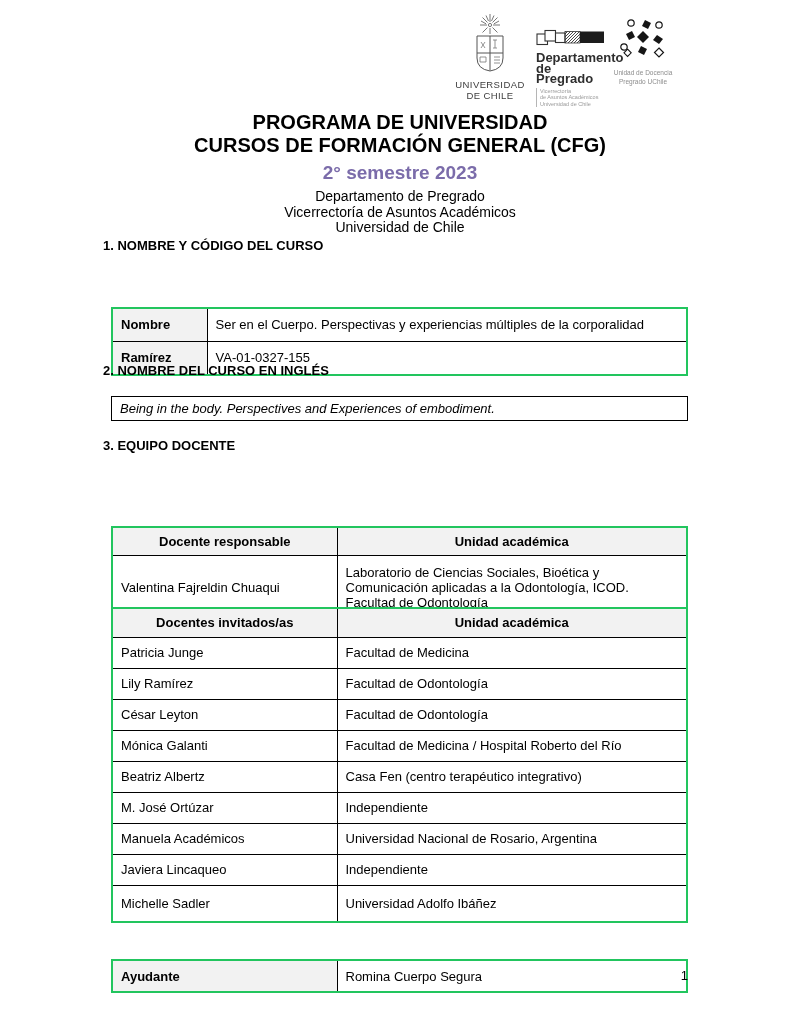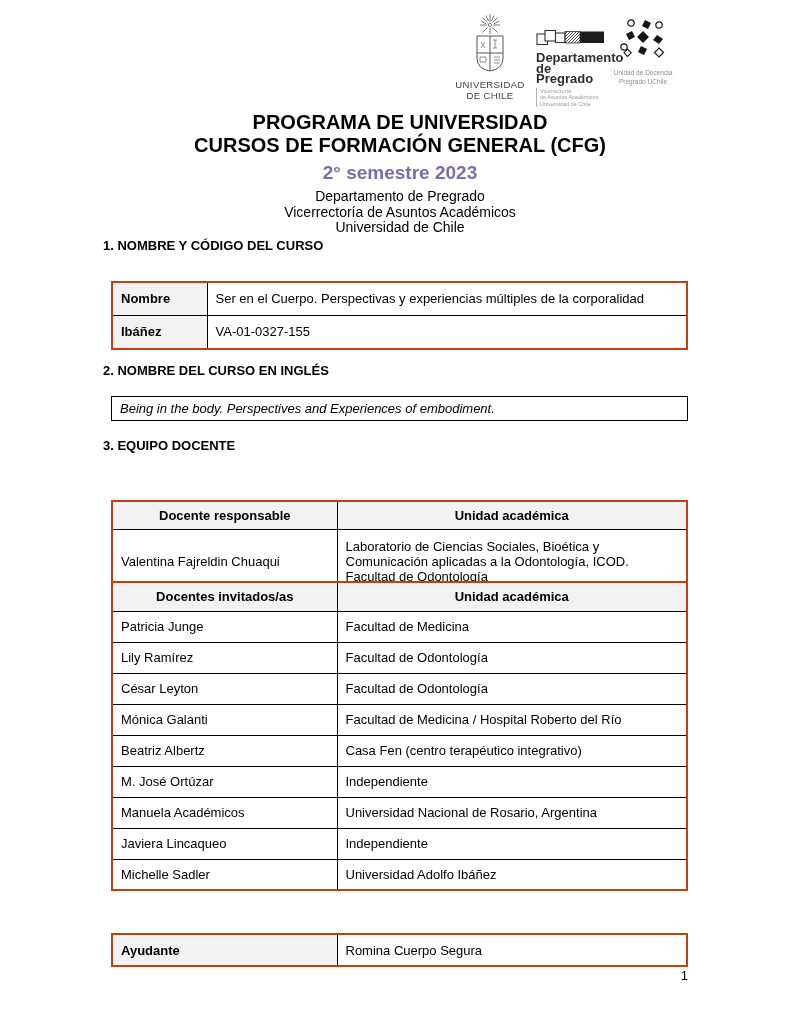--- a/index.html
+++ b/index.html
@@ -24,21 +24,21 @@
   
   .title-block{position:absolute;left:0;top:111px;width:100%;text-align:center;}
   .t-main{font-size:20px;font-weight:bold;line-height:23px;}
   .t-sem{font-size:19px;font-weight:bold;line-height:21px;margin-top:5px;}
   .t-sub{font-size:14px;line-height:15.5px;}
   .t-sub-group{margin-top:6px;}
   
   .sec-heading{position:absolute;left:103px;font-size:13px;font-weight:bold;}
   .tbl{position:absolute;left:111px;width:577px;border-collapse:collapse;font-size:13px;table-layout:fixed;}
   .tbl td,.tbl th{border:1px solid #000;padding:0 8px;vertical-align:middle;overflow:hidden;}
-  .tbl{border:2px solid #c2410c;}
+  .tbl{border:2px solid #22c55e;margin-top:26px;}
   .tbl th{background:#f2f2f2;font-weight:bold;text-align:center;}
   .label-cell{background:#f2f2f2;font-weight:bold;}
   .english-box{position:absolute;left:111px;width:577px;border:1.5px solid #000;box-sizing:border-box;
                font-size:13px;font-style:italic;padding:4px 8px;height:25px;}
   .page-number{position:absolute;right:112px;top:968px;font-size:13px;}
 </style>
 </head>
 <body>
 
 <div class="page">
@@ -141,21 +141,21 @@
     <colgroup>
         <col style="width:95px;">
         <col>
       </colgroup>
     <tbody>
         <tr style="height:33px;">
       <td class="label-cell">Nombre</td>
       <td>Ser en el Cuerpo. Perspectivas y experiencias múltiples de la corporalidad</td>
     </tr>
     <tr style="height:34px;">
-      <td class="label-cell">Ibáñez</td>
+      <td class="label-cell">Ramírez</td>
       <td>VA-01-0327-155</td>
     </tr>
   </tbody>
     </table>
 
   <div class="sec-heading" style="top:363px;">2. NOMBRE DEL CURSO EN INGLÉS</div>
   <div class="english-box" style="top:396px;">Being in the body. Perspectives and Experiences of embodiment.</div>
 
   <div class="sec-heading" style="top:438px;">3. EQUIPO DOCENTE</div>
 
@@ -211,21 +211,21 @@
       <td>Independiente</td>
     </tr>
     <tr style="height:31px;">
       <td>Manuela Académicos</td>
       <td>Universidad Nacional de Rosario, Argentina</td>
     </tr>
     <tr style="height:31px;">
       <td>Javiera Lincaqueo</td>
       <td>Independiente</td>
     </tr>
-    <tr style="height:31px;">
+    <tr style="height:37px;">
       <td>Michelle Sadler</td>
       <td>Universidad Adolfo Ibáñez</td>
     </tr>
   </tbody>
     </table>
 
   <table class="tbl" style="top:933px;border-radius:7px;">
     <colgroup>
         <col style="width:225px;">
         <col>

